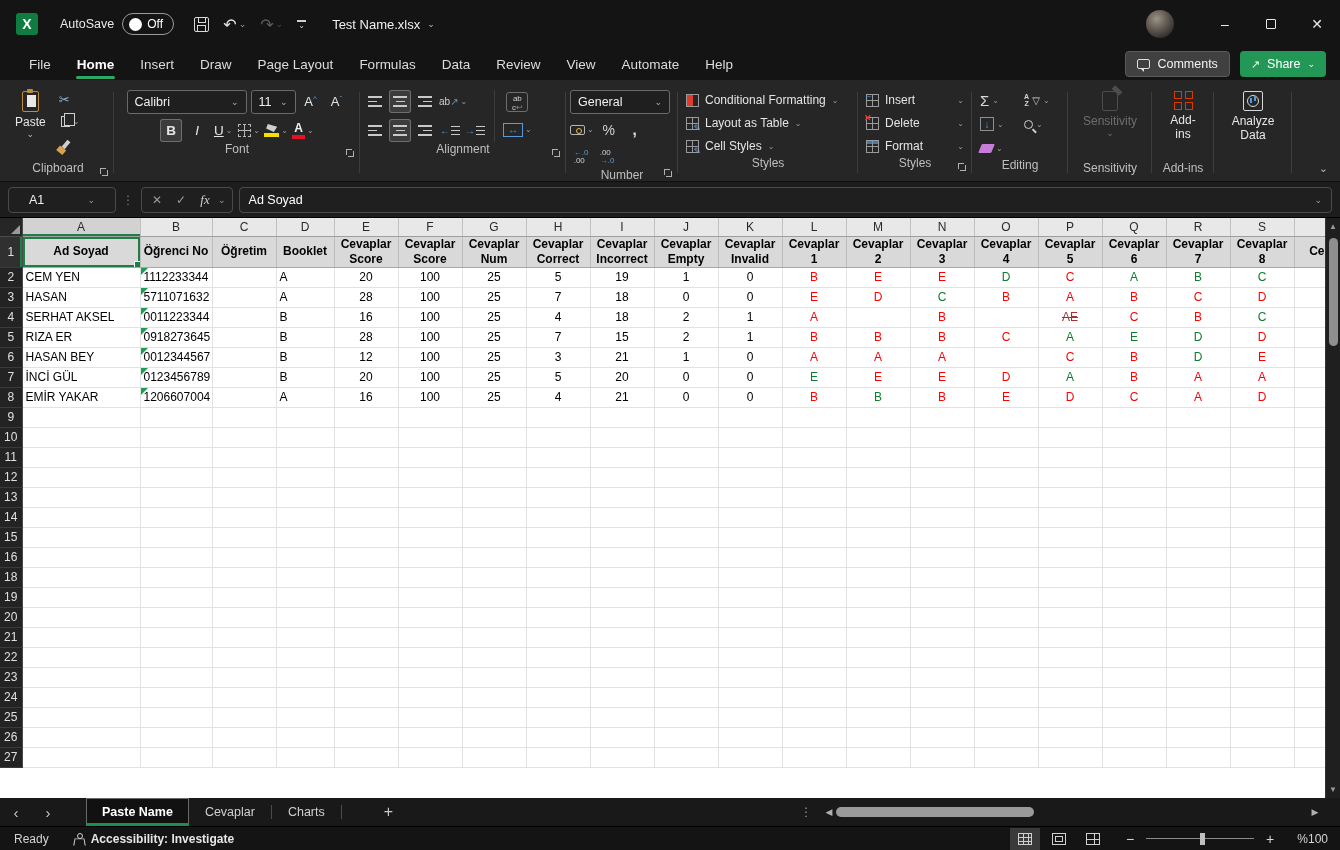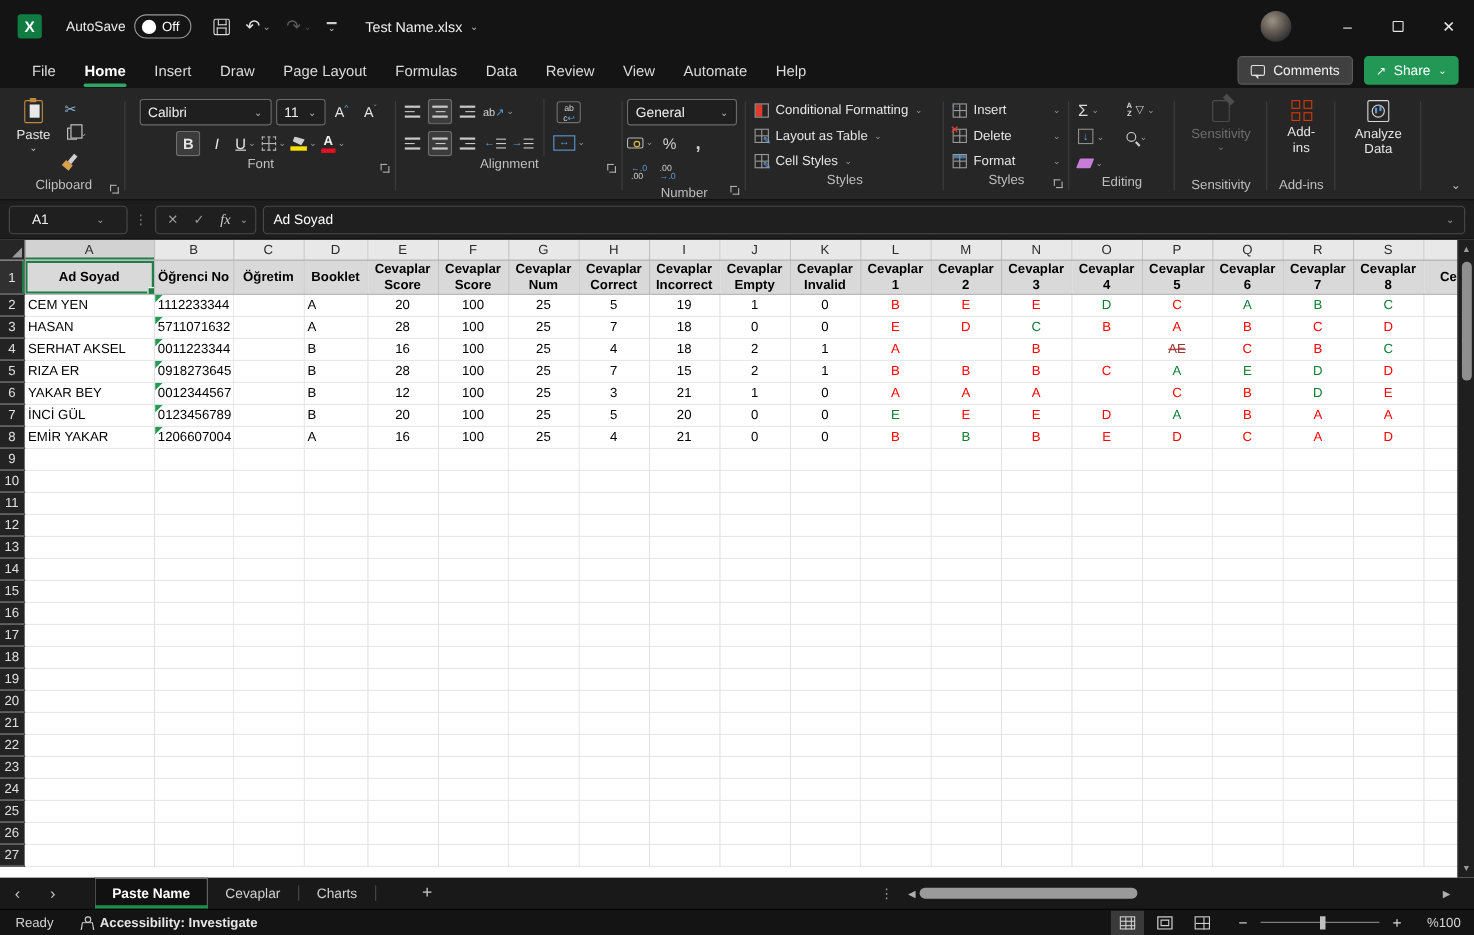--- a/index.html
+++ b/index.html
@@ -836,21 +836,21 @@
               <td class="dcell c-red">B</td>
               <td class="dcell c-red">C</td>
               <td class="dcell c-green">A</td>
               <td class="dcell c-green">E</td>
               <td class="dcell c-green">D</td>
               <td class="dcell c-red">D</td>
               <td class="dcell"></td>
             </tr>
             <tr>
               <th class="rowh">6</th>
-              <td class="dcell al">YAKAR BEY</td>
+              <td class="dcell al">HASAN BEY</td>
               <td class="dcell al"><span class="tri"></span>0012344567</td>
               <td class="dcell"></td>
               <td class="dcell al">B</td>
               <td class="dcell">12</td>
               <td class="dcell">100</td>
               <td class="dcell">25</td>
               <td class="dcell">3</td>
               <td class="dcell">21</td>
               <td class="dcell">1</td>
               <td class="dcell">0</td>
@@ -1066,43 +1066,20 @@
               <td class="dcell"></td>
               <td class="dcell"></td>
               <td class="dcell"></td>
               <td class="dcell"></td>
               <td class="dcell"></td>
               <td class="dcell"></td>
               <td class="dcell"></td>
             </tr>
             <tr>
               <th class="rowh">16</th>
-              <td class="dcell"></td>
-              <td class="dcell"></td>
-              <td class="dcell"></td>
-              <td class="dcell"></td>
-              <td class="dcell"></td>
-              <td class="dcell"></td>
-              <td class="dcell"></td>
-              <td class="dcell"></td>
-              <td class="dcell"></td>
-              <td class="dcell"></td>
-              <td class="dcell"></td>
-              <td class="dcell"></td>
-              <td class="dcell"></td>
-              <td class="dcell"></td>
-              <td class="dcell"></td>
-              <td class="dcell"></td>
-              <td class="dcell"></td>
-              <td class="dcell"></td>
-              <td class="dcell"></td>
-              <td class="dcell"></td>
-            </tr>
-            <tr>
-              <th class="rowh">17</th>
               <td class="dcell"></td>
               <td class="dcell"></td>
               <td class="dcell"></td>
               <td class="dcell"></td>
               <td class="dcell"></td>
               <td class="dcell"></td>
               <td class="dcell"></td>
               <td class="dcell"></td>
               <td class="dcell"></td>
               <td class="dcell"></td>

